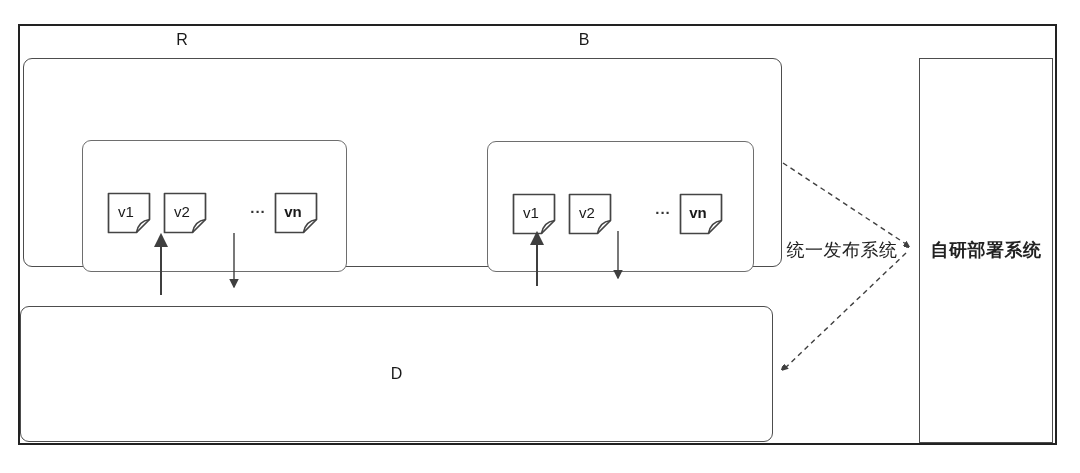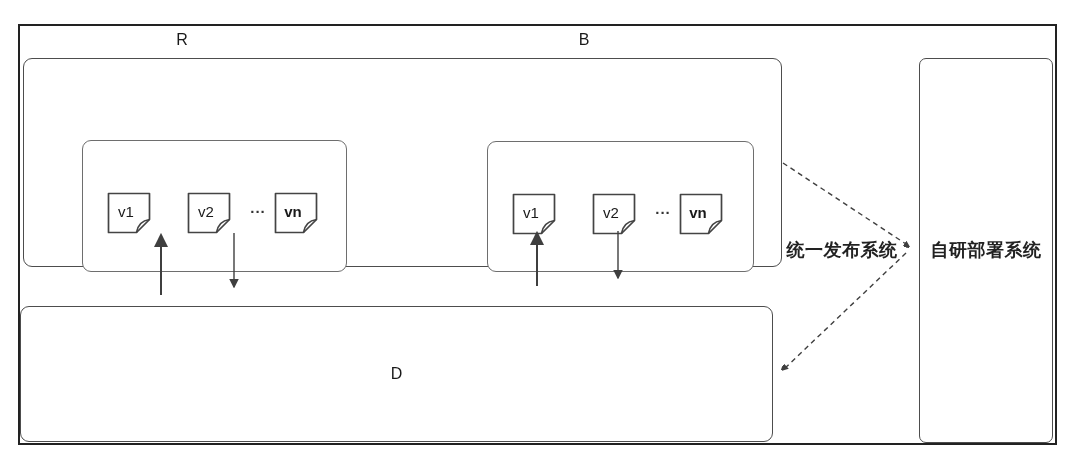--- a/index.html
+++ b/index.html
@@ -63,53 +63,53 @@
     display: flex;
     align-items: center;
     justify-content: center;
     font-size: 16px;
   }
   .right-box {
     position: absolute;
     left: 919px; top: 58px;
     width: 134px; height: 385px;
     border: 1.6px solid #4d4d4d;
-    border-radius: 7px;
+    border-radius: 0;
     box-sizing: border-box;
     background: #ffffff;
   }
   .right-box .right-box-label {
     position: absolute;
     left: 0; right: 0;
     top: 179px;
     text-align: center;
     font-size: 18px;
     font-weight: 600;
     letter-spacing: 0.5px;
     color: #222222;
     white-space: nowrap;
   }
   .release-label {
     position: absolute;
     left: 781px; top: 238px;
     width: 122px;
     text-align: center;
     font-size: 18px;
-    font-weight: 700;
+    font-weight: 400;
     letter-spacing: 0.5px;
     color: #222222;
     white-space: nowrap;
   }
   .doc {
     position: absolute;
     width: 64px; height: 42px;
     top: 51px;
   }
   .doc.doc1 { left: 24px; }
-  .doc.doc2 { left: 104px; }
+  .doc.doc2 { left: 80px; }
   .doc.docn { left: 191px; font-weight: bold; }
   .doc svg {
     position: absolute;
     left: 0; top: 0;
     width: 44px; height: 42px;
   }
   .doc-label {
     position: absolute;
     left: 0; width: 38px;
     top: 50%;

